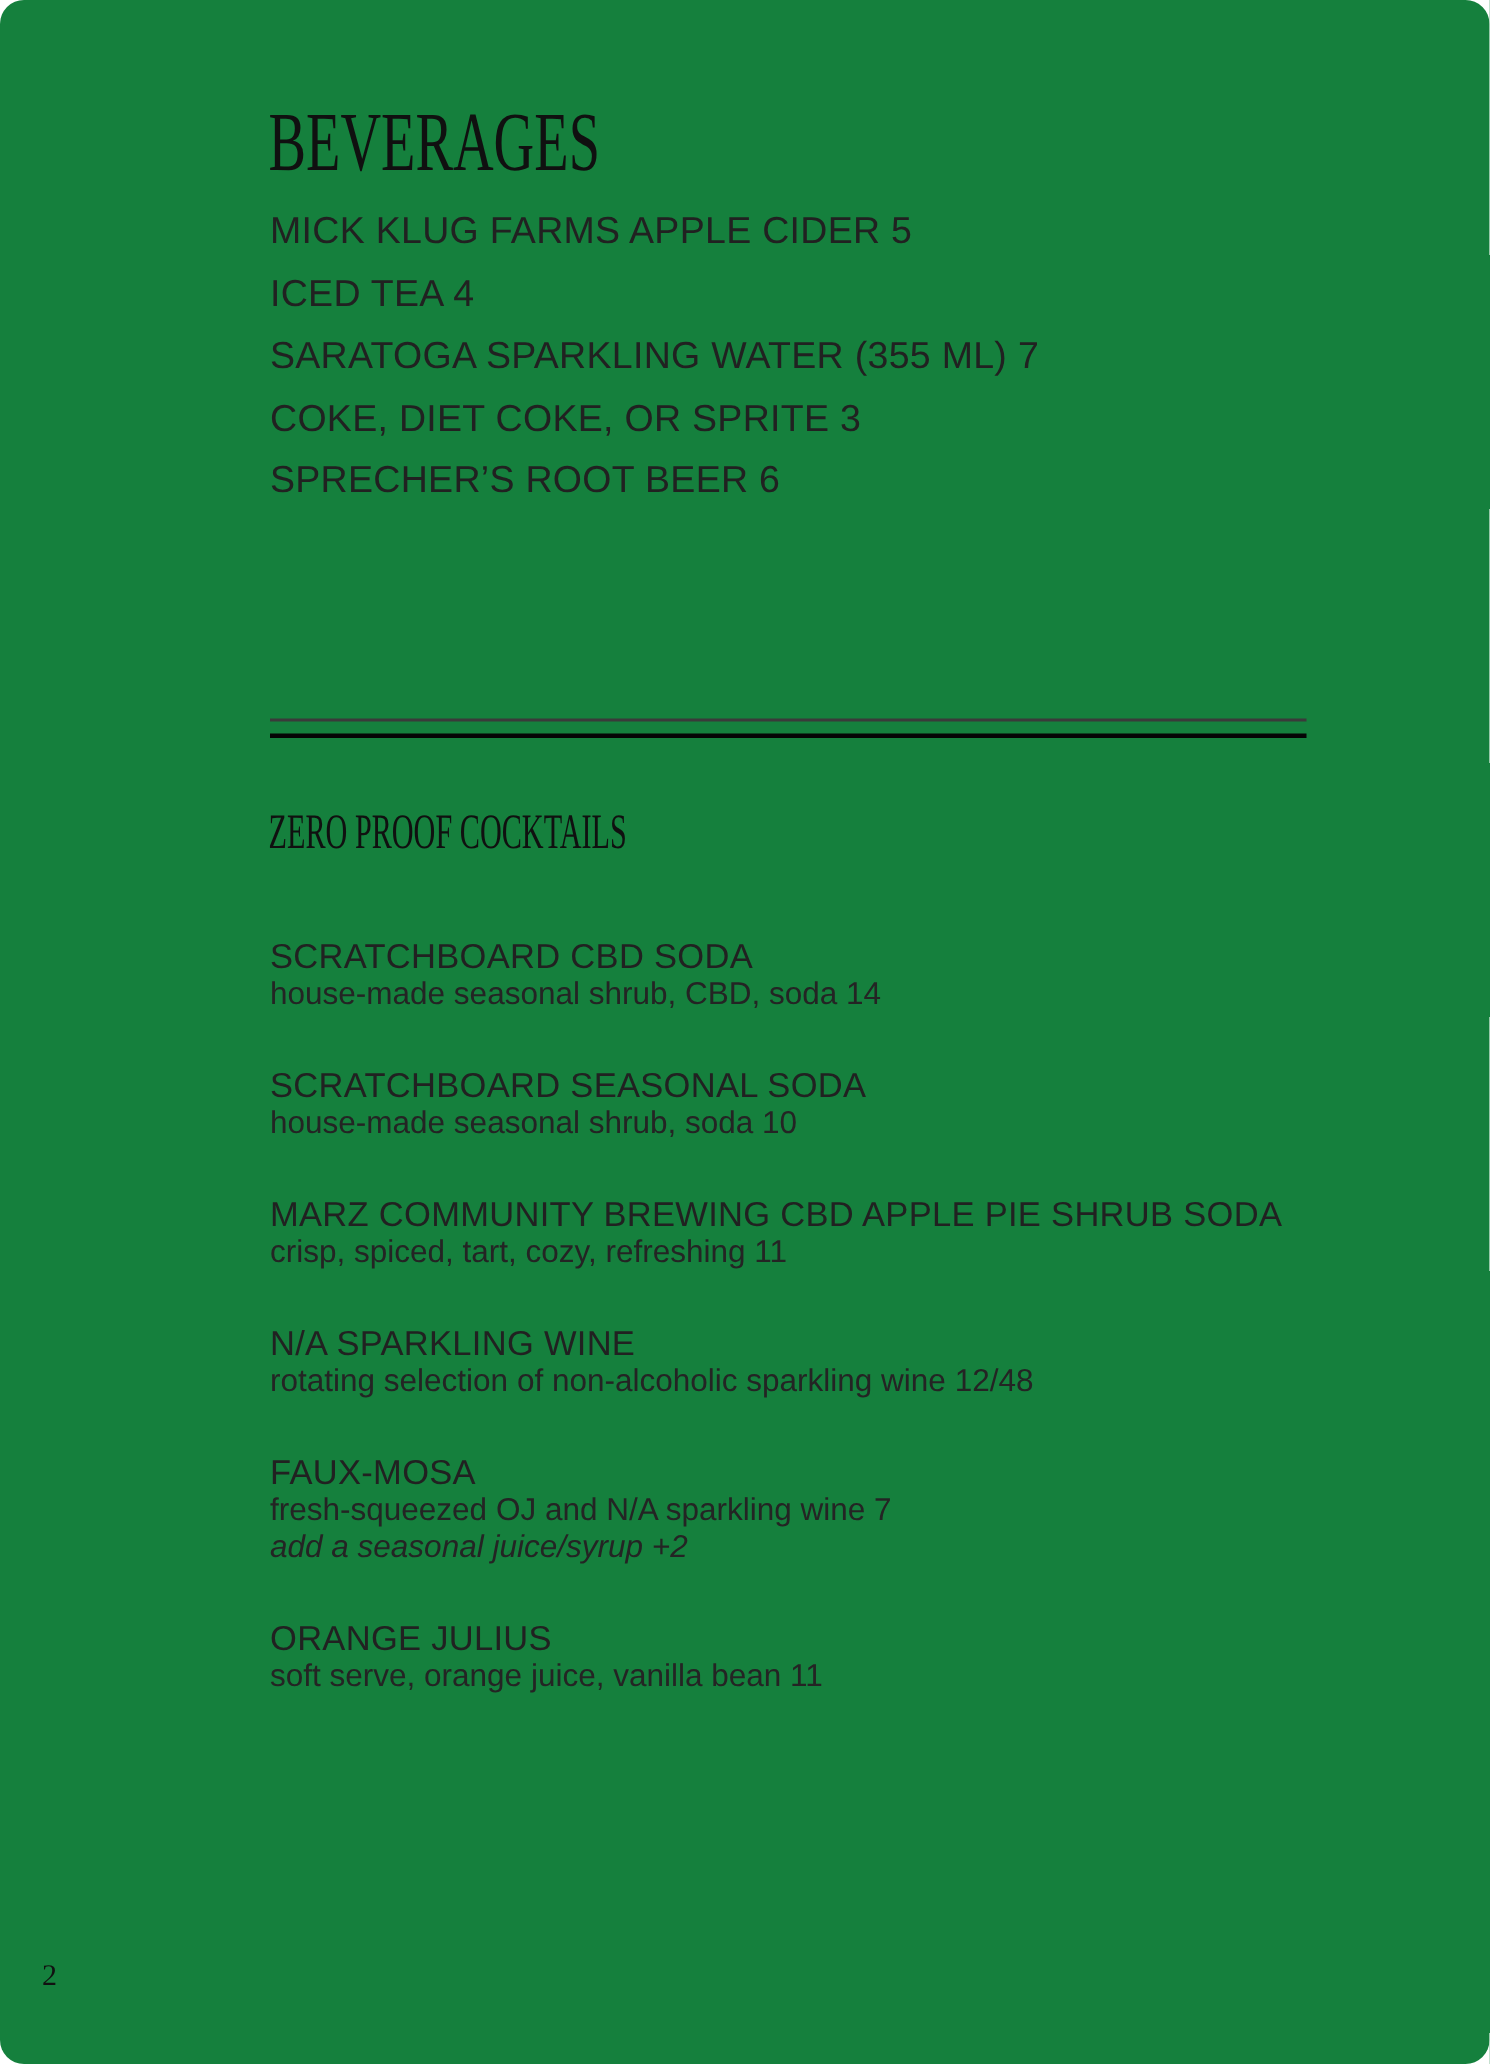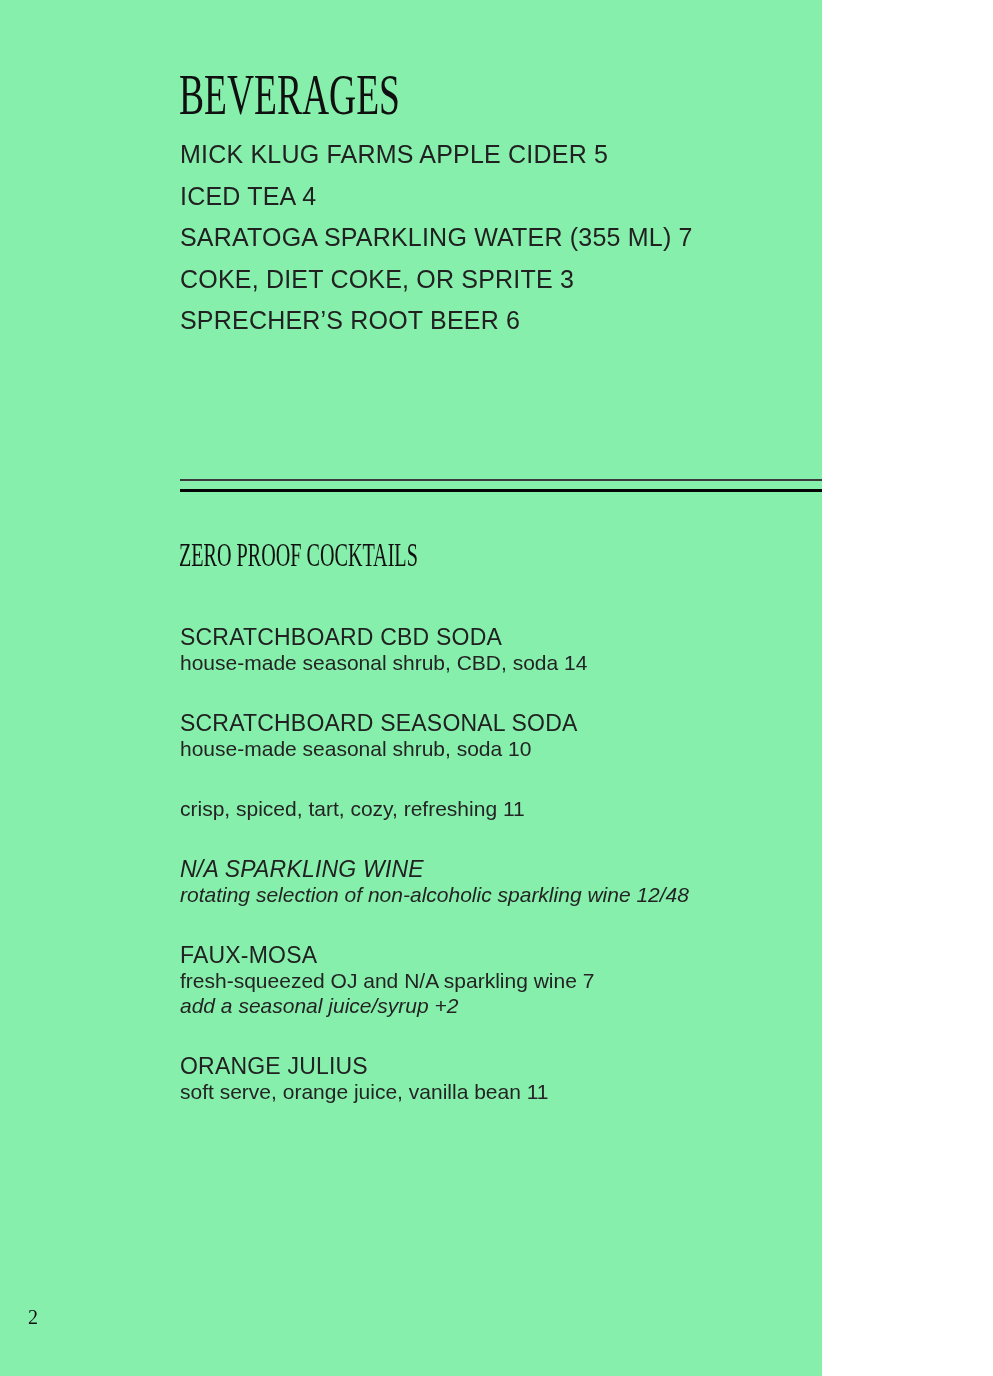--- a/index.html
+++ b/index.html
@@ -2,26 +2,27 @@
 <html><head>
 <meta charset="utf-8">
 <style>
   html, body {
     margin: 0;
     padding: 0;
     background: #ffffff;
   }
   .page {
     position: relative;
-    width: 822px;
+    width: 993px;
     height: 1376px;
-    background: #86efac;
+    background: #15803d;
     overflow: hidden;
     font-family: "Liberation Sans", sans-serif;
     color: #1c1c1c;
+    border-radius: 16px;
   }
 
   
   .heading {
     position: absolute;
     margin: 0;
     font-family: "Liberation Serif", serif;
     font-weight: 400;
     color: #101010;
     line-height: 1;
@@ -58,21 +59,21 @@
   .rule-thin  { height: 2px; background: #3a3a3a; }
   .rule-thick { height: 3px; background: #050505; margin-top: 8px; }
 
   
   .zpc-list {
     position: absolute;
     left: 180px;
     top: 624px;
   }
   .zpc-item { margin-bottom: 35px; }
-  .zpc-item.group-break { margin-top: 10px; font-style: italic; }
+  .zpc-item.group-break { margin-top: 10px; }
   .zpc-name {
     font-size: 23px;
     line-height: 26px;
     color: #212121;
     letter-spacing: 0.2px;
     white-space: nowrap;
   }
   .zpc-desc, .zpc-note {
     font-size: 21px;
     line-height: 25px;
@@ -115,20 +116,21 @@
   <div class="zpc-list">
     <div class="zpc-item">
       <div class="zpc-name">SCRATCHBOARD CBD SODA</div>
       <div class="zpc-desc">house-made seasonal shrub, CBD, soda 14</div>
     </div>
     <div class="zpc-item">
       <div class="zpc-name">SCRATCHBOARD SEASONAL SODA</div>
       <div class="zpc-desc">house-made seasonal shrub, soda 10</div>
     </div>
     <div class="zpc-item">
+      <div class="zpc-name">MARZ COMMUNITY BREWING CBD APPLE PIE SHRUB SODA</div>
       <div class="zpc-desc">crisp, spiced, tart, cozy, refreshing 11</div>
     </div>
     <div class="zpc-item group-break">
       <div class="zpc-name">N/A SPARKLING WINE</div>
       <div class="zpc-desc">rotating selection of non-alcoholic sparkling wine 12/48</div>
     </div>
     <div class="zpc-item">
       <div class="zpc-name">FAUX-MOSA</div>
       <div class="zpc-desc">fresh-squeezed OJ and N/A sparkling wine 7</div>
       <div class="zpc-note">add a seasonal juice/syrup +2</div>

